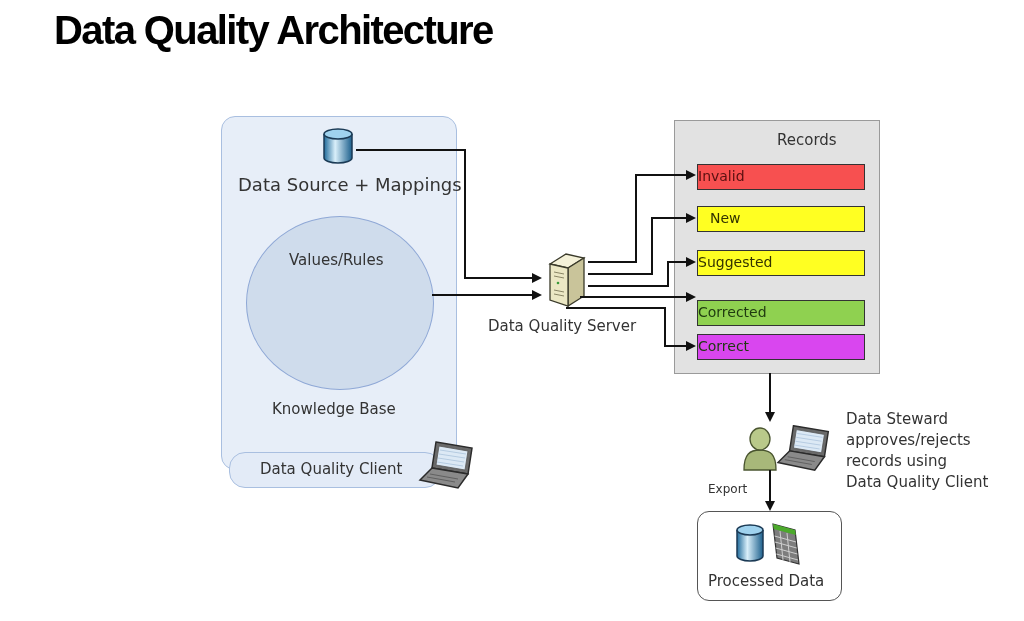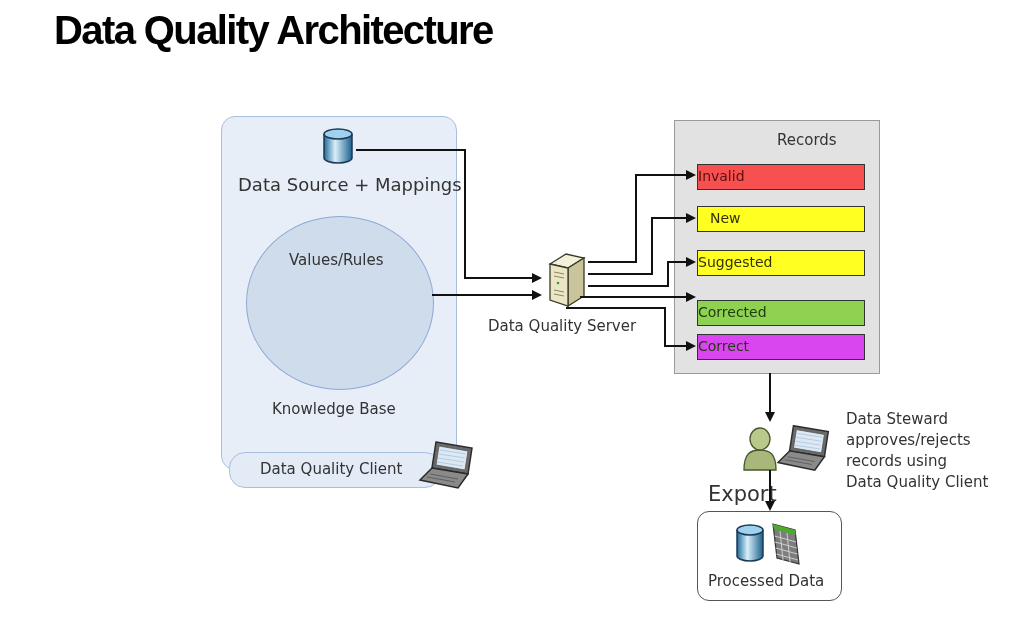--- a/index.html
+++ b/index.html
@@ -116,21 +116,21 @@
     <path d="M21 8 L50 13 L47 32 L18 27 Z" fill="#dce9f5" stroke="#555" stroke-width="0.8"></path>
     <path d="M22 12 L48 16 M21 16 L47 20 M20 20 L46 24 M19 24 L45 28" stroke="#9bb7d4" stroke-width="0.6"></path>
     <path d="M14 30 L50 36 L40 50 L2 42 Z" fill="#8a8a8a" stroke="#2b2b2b" stroke-width="1.5"></path>
     <path d="M12 36 L40 41 M9 39 L37 44" stroke="#555" stroke-width="0.8"></path>
   </svg>
 </div>
 <div class="abs lbl steward-text" style="left:846px; top:409px; font-size:15px;">Data Steward
 approves/rejects
 records using
 Data Quality Client</div>
-<div class="abs lbl" style="left:708px; top:482px; font-size:21px;">Export</div>
+<div class="abs lbl" style="left:708px; top:482px; font-size:12px;">Export</div>
 
 <div class="abs processed-box"></div>
 <div class="abs" style="left:735px; top:523px;">
   <svg width="30" height="40" viewBox="0 0 30 40">
     <defs>
       <linearGradient id="dbg2" x1="0" x2="1">
         <stop offset="0" stop-color="#1f6a9a"></stop>
         <stop offset="0.4" stop-color="#d9effa"></stop>
         <stop offset="1" stop-color="#1c5f8c"></stop>
       </linearGradient>

